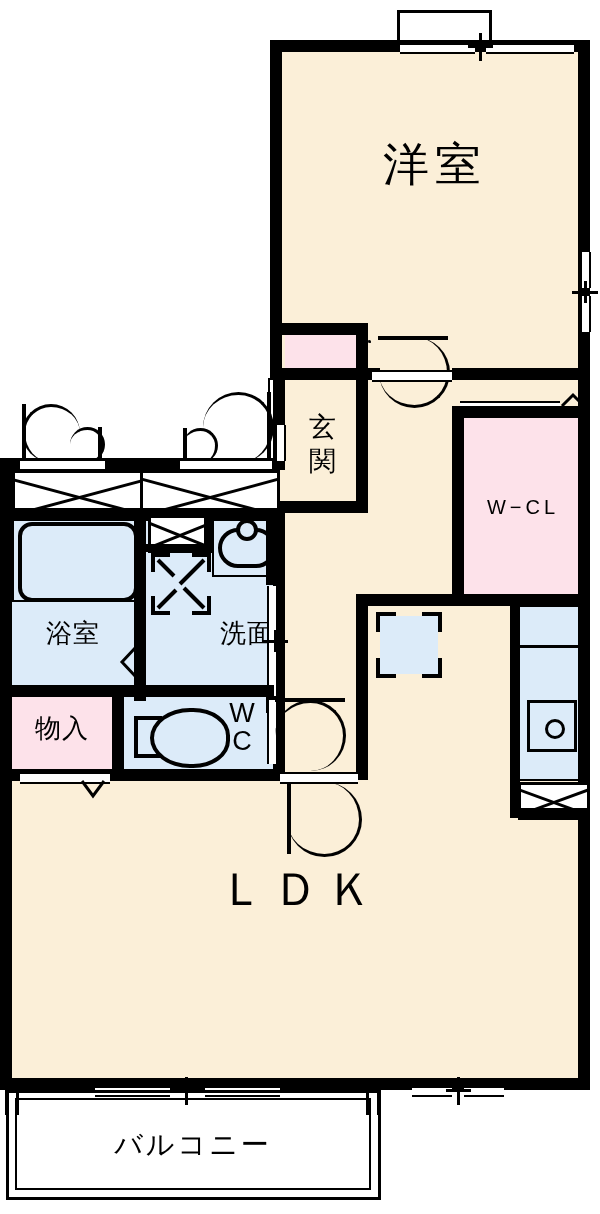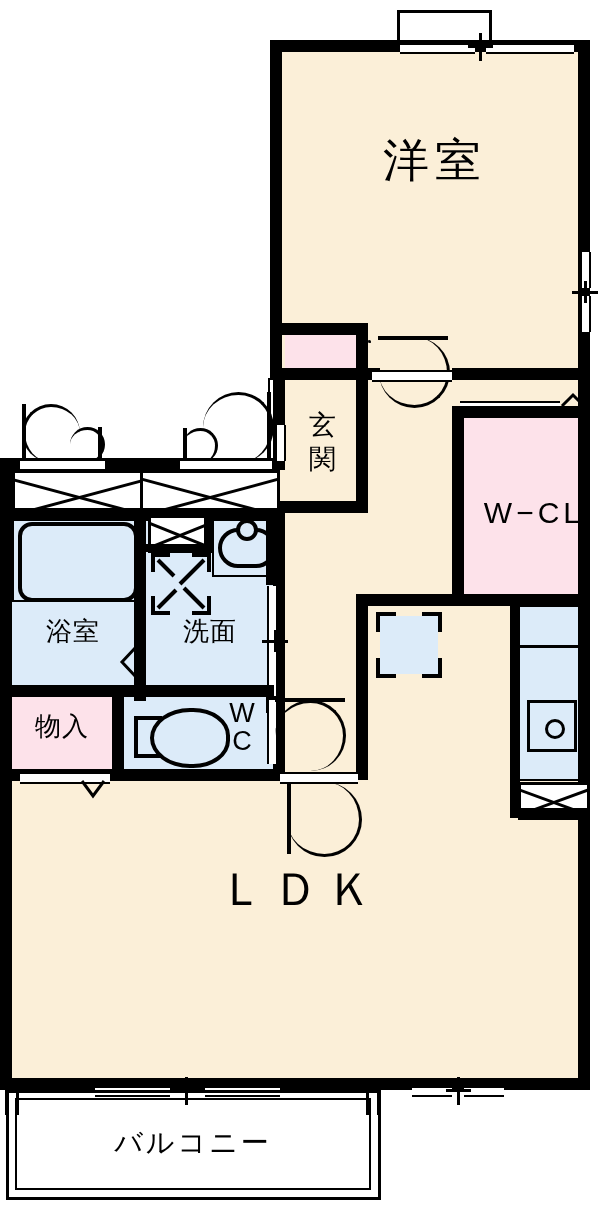--- a/index.html
+++ b/index.html
@@ -27,24 +27,24 @@
   
   .lbl{
     position:absolute;
     color:#000;
     white-space:nowrap;
     line-height:1.05;
     text-align:center;
     font-weight:400;
     font-family:"Liberation Sans","DejaVu Sans",sans-serif;
   }
-  .lbl-jp{font-family:Liberation Mono, monospace;}
+  .lbl-jp{font-family:Liberation Sans, sans-serif;}
   .big{font-size:46px;letter-spacing:2px;}
   .sm{font-size:26px;letter-spacing:1px;}
-  .wcl{font-size:30px;letter-spacing:4px;text-align:right;}
+  .wcl{font-size:20px;letter-spacing:4px;}
   .wc{font-size:27px;line-height:1.0;letter-spacing:0px;}
   .genkan{font-size:27px;line-height:1.08;}
   .balc{font-size:28px;letter-spacing:3px;}
   
   .arc{position:absolute;border:3px solid #000;border-radius:50%;
        background:transparent;}
   .arc-tl{border-top:none;border-left:none;}
   .arc-br{border-bottom:none;border-right:none;}
   .arc-bl{border-bottom:none;border-left:none;}
   
@@ -202,21 +202,21 @@
       <line x1="54" y1="8" x2="30" y2="32" stroke="#000" stroke-width="4"></line>
       <line x1="8" y1="56" x2="26" y2="38" stroke="#000" stroke-width="4"></line>
       <line x1="54" y1="56" x2="34" y2="36" stroke="#000" stroke-width="4"></line>
     </svg>
   </div>
 
   <div class="obox2" style="left:212px;top:515px;width:62px;height:62px;"></div>
   <div class="basin" style="left:218px;top:528px;width:50px;height:32px;"></div>
   <div class="tapknob" style="left:236px;top:519px;width:14px;height:14px;"></div>
 
-  <div class="lbl lbl-jp sm" style="left:146px;top:620px;width:128px;">洗面</div>
+  <div class="lbl lbl-jp sm" style="left:146px;top:620px;width:128px;padding-left:37px;">洗面</div>
 
   <div class="ab wall" style="left:266px;top:515px;width:8px;height:70px;"></div>
   <div class="win-v" style="left:267px;top:586px;width:7px;height:110px;"></div>
   <div class="tick-h" style="left:262px;top:640px;width:26px;"></div>
   <div class="tick-v" style="left:274px;top:630px;height:22px;"></div>
 
   <div class="ab wall" style="left:0px;top:685px;width:274px;height:12px;"></div>
 
   <div class="lbl lbl-jp sm" style="left:12px;top:715px;width:100px;">物入</div>
   <div class="ab wall" style="left:112px;top:697px;width:12px;height:72px;"></div>

